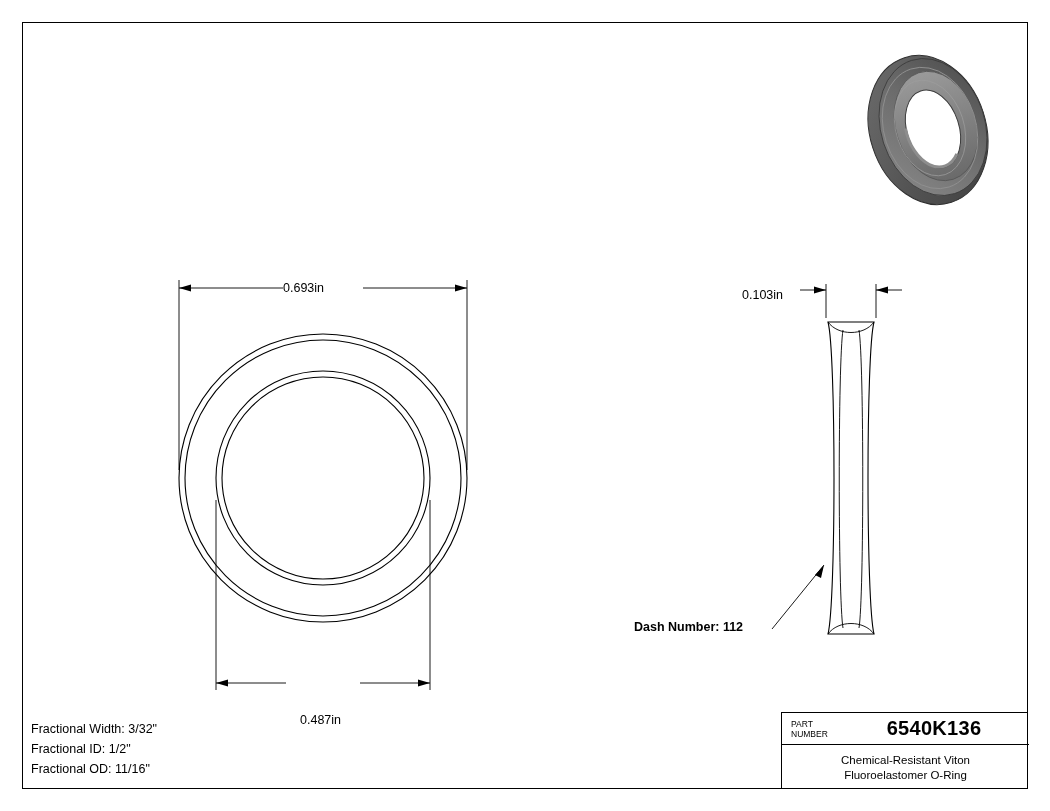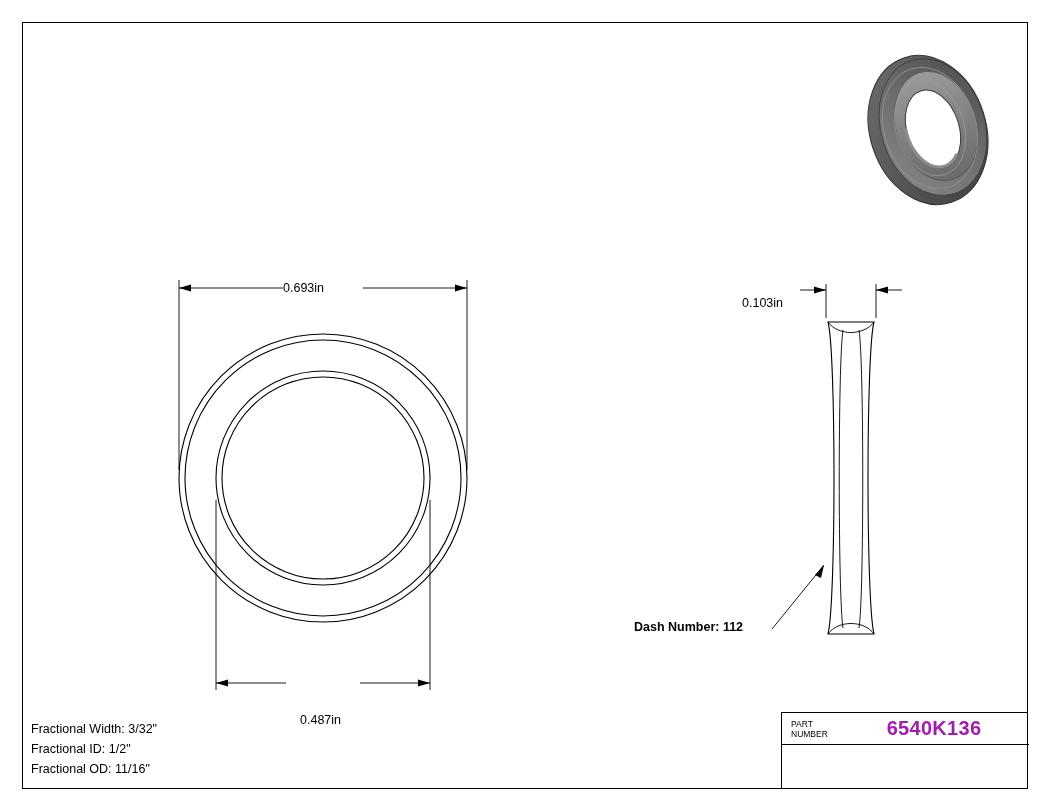--- a/index.html
+++ b/index.html
@@ -56,21 +56,21 @@
     line-height: 10px;
     color: #000;
     text-align: left;
   }
   .tb-partnum {
     flex: 1;
     text-align: center;
     font-size: 20px;
     font-weight: bold;
     letter-spacing: 0.3px;
-    color: #a21caf;
+    color: #000000;
     padding-right: 14px;
   }
   .tb-desc {
     position: absolute;
     left: 0;
     top: 32px;
     width: 247px;
     height: 45px;
     display: flex;
     flex-direction: column;
@@ -212,33 +212,37 @@
       <line class="ln-thin" x1="772" y1="629" x2="824" y2="565"></line>
       <polygon points="824,565 815,575 821,578" fill="#000"></polygon>
     </g>
 
   </svg>
 
   <div class="dim-text" style="left:283px; top:281px;">0.693in</div>
 
   <div class="dim-text" style="left:300px; top:713px;">0.487in</div>
 
-  <div class="dim-text" style="left:742px; top:296px;">0.103in</div>
+  <div class="dim-text" style="left:742px; top:288px;">0.103in</div>
 
   <div class="dim-text" style="left:634px; top:620px;font-weight:bold;">Dash Number: 112</div>
 
   <div class="specs">
     <div>Fractional Width: 3/32"</div>
     <div>Fractional ID: 1/2"</div>
     <div>Fractional OD: 11/16"</div>
   </div>
 
   <div class="title-block">
     <div class="tb-row1">
       <div class="tb-label">
         <div>PART</div>
         <div>NUMBER</div>
       </div>
       <div class="tb-partnum">6540K136</div>
     </div>
+    <div class="tb-desc">
+      <div>Chemical-Resistant Viton</div>
+      <div>Fluoroelastomer O-Ring</div>
+    </div>
   </div>
 
 </div>
 
 </body></html>

